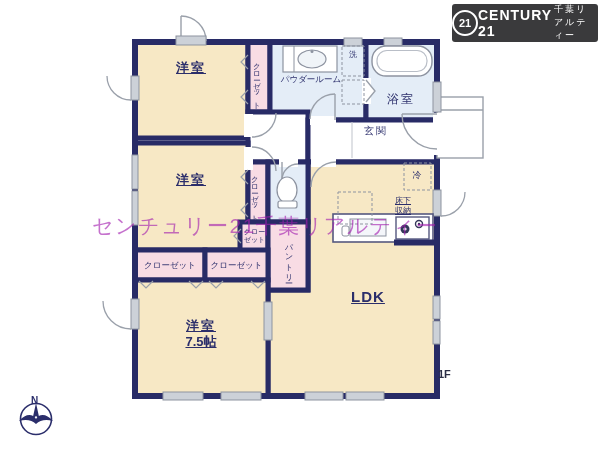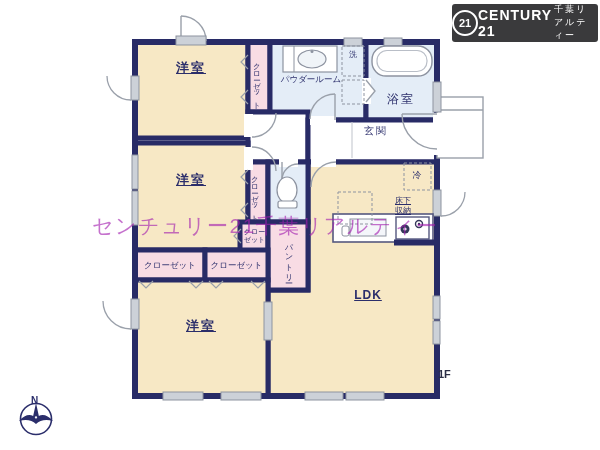--- a/index.html
+++ b/index.html
@@ -8,21 +8,21 @@
     font-family:"Liberation Sans", sans-serif;
   }
   .stage svg{position:absolute;left:0;top:0;}
   .lbl{
     position:absolute;color:#2b2e6b;line-height:1.25;text-align:center;
     white-space:nowrap;
   }
   .lbl .blk{display:block;text-decoration:underline;}
   .room-name{font-size:13px;font-weight:bold;letter-spacing:2px;}
   .room-size{font-size:13px;font-weight:bold;letter-spacing:0;}
-  .ldk-name{font-size:12px;font-weight:bold;letter-spacing:1px;}
+  .ldk-name{font-size:15px;font-weight:bold;letter-spacing:1px;}
   .small{font-size:9px;}
   .tiny{font-size:8px;}
   .vtext{
     writing-mode:vertical-rl;text-orientation:upright;
     font-size:7.5px;letter-spacing:1px;white-space:normal;
   }
   .wrap2{white-space:normal;font-size:7px;line-height:1.2;}
   .watermark{
     position:absolute;left:92px;top:212px;font-size:21px;letter-spacing:1.5px;
     color:#a21caf;opacity:0.62;z-index:30;white-space:nowrap;
@@ -191,20 +191,21 @@
   <div class="lbl" style="left:151px;top:60px;width:80px;">
     <span class="blk room-name">洋室</span>
   </div>
 
   <div class="lbl" style="left:151px;top:172px;width:80px;">
     <span class="blk room-name">洋室</span>
   </div>
 
   <div class="lbl" style="left:161px;top:318px;width:80px;">
     <span class="blk room-name">洋室</span>
+    <span class="blk room-size">7.5帖</span>
   </div>
 
   <div class="lbl" style="left:328px;top:288px;width:80px;">
     <span class="blk ldk-name">LDK</span>
   </div>
 
   <div class="lbl small" style="left:274px;top:74px;width:74px;font-size:8.5px;">パウダールーム</div>
   <div class="lbl small" style="left:381px;top:80px;width:40px;font-size:12px;letter-spacing:2px;margin-top:12px;">浴室</div>
   <div class="lbl small" style="left:356px;top:125px;width:40px;font-size:10px;letter-spacing:2px;">玄関</div>
 

